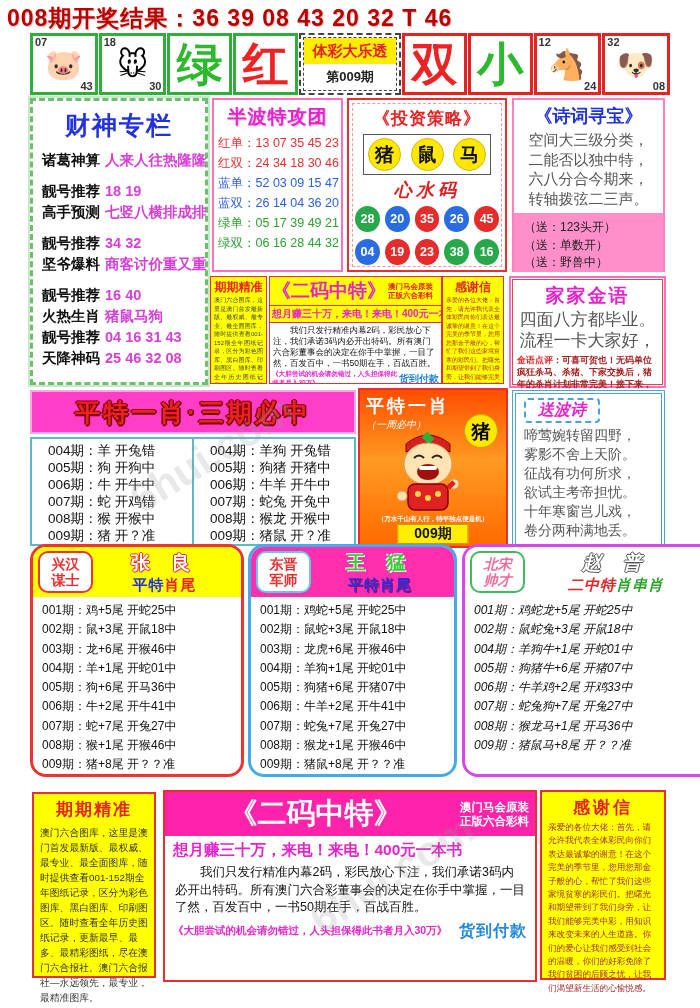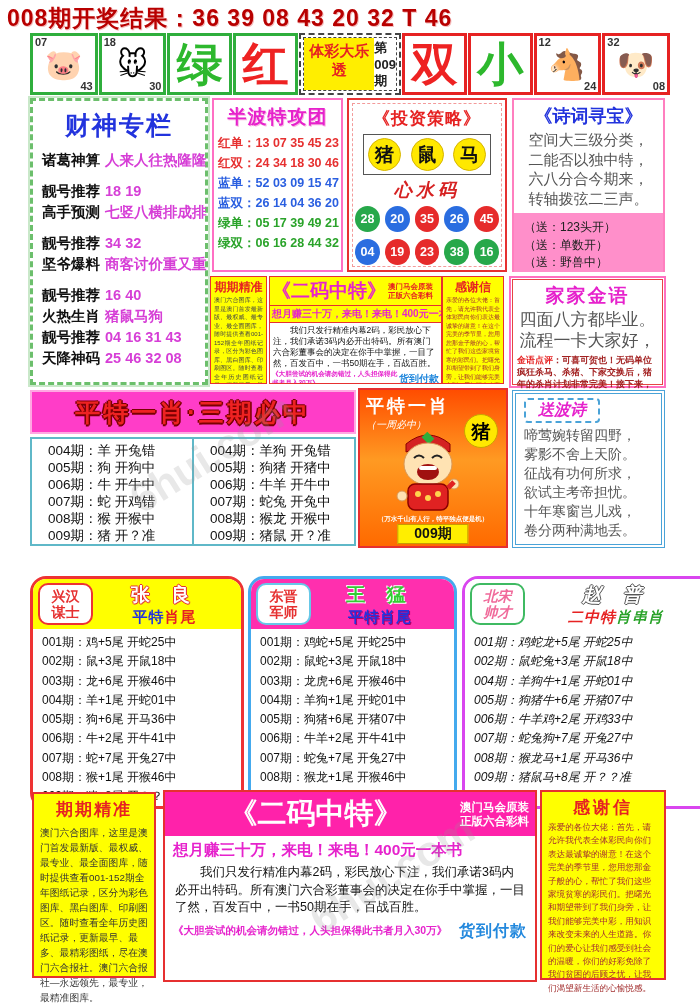--- a/index.html
+++ b/index.html
@@ -21,36 +21,36 @@
   .b-red { border:3px solid #e62222; }
   .cz { width:69px; }
   .cc { width:66px; display:flex; align-items:center; justify-content:center; }
   .num-tl { position:absolute; left:2px; top:0; font-size:11px; font-weight:bold; color:#333; }
   .num-br { position:absolute; right:2px; bottom:0; font-size:11px; font-weight:bold; color:#333; }
   .glyph { position:absolute; left:0; right:0; top:10px; text-align:center; font-size:30px; line-height:38px; }
   .bigchar { font-size:46px; font-weight:bold; line-height:1; }
   .t-green { color:#2db82d; }
   .t-red { color:#ee2222; }
   .ccen { width:104px; border:2px dashed #444; padding:2px; }
-  .ccen-in { border:1px dashed #444; height:100%; display:flex; }
+  .ccen-in { border:1px dashed #444; height:100%; display:flex; flex-direction:column; }
   .ccen-top { background:#ffee00; color:#e62222; font-weight:bold; font-size:15px; text-align:center; padding:4px 0 3px; }
   .ccen-bot { flex:1; display:flex; align-items:center; justify-content:center; font-size:13px; color:#222; font-weight:bold; }
 
   
   .caishen { position:absolute; left:30px; top:98px; width:178px; height:287px; border:3px dashed #6cbf6c; outline:2px solid #c9e8c9; background:#fff; padding:8px 9px 0; }
   .cs-title { text-align:center; color:#2233dd; font-size:25px; font-weight:bold; letter-spacing:2px; margin-bottom:8px; }
   .cs-line { font-size:14.5px; line-height:21px; white-space:nowrap; }
   .cs-line:nth-child(3), .cs-line:nth-child(5), .cs-line:nth-child(7) { margin-top:10px; }
   .cs-label { color:#111; font-weight:bold; margin-right:5px; }
   .cs-value { color:#d63ed6; font-weight:bold; }
 
   
   .banbo { position:absolute; left:212px; top:98px; width:131px; height:174px; border:2px solid #ff6fc4; background:#fff; padding:4px 3px 0; }
   .bb-title { text-align:center; color:#e622cc; font-size:19px; font-weight:bold; letter-spacing:1px; text-shadow:1px 1px 0 #f9b8e3; margin-bottom:3px; white-space:nowrap; }
-  .bb-row { font-size:12.5px; font-weight:bold; line-height:20px; white-space:nowrap; padding-left:1px; }
+  .bb-row { font-size:12.5px; font-weight:normal; line-height:20px; white-space:nowrap; padding-left:1px; }
   .bb-row[data-color="red"] { color:#e63030; }
   .bb-row[data-color="blue"] { color:#2a5fe0; }
   .bb-row[data-color="green"] { color:#2aa32a;text-align:right; }
 
   
   .touzi { position:absolute; left:347px; top:98px; width:160px; height:174px; border:2px solid #e63030; background:#fff; padding:3px; }
   .tz-in { border:1px dashed #f39a9a; height:100%; text-align:center; padding:3px 2px 0; }
   .tz-title { color:#e62222; font-size:17px; font-weight:bold; letter-spacing:1px; }
   .tz-zbox { border:1px solid #555; margin:4px 8px 3px; padding:3px 4px; display:flex; justify-content:space-between; }
   .tz-zc { width:33px; height:33px; border-radius:50%; background:#ffe800; border:1px solid #d6b400; color:#111; font-size:19px; font-weight:bold; line-height:31px; }
@@ -109,21 +109,21 @@
   .po-art { position:absolute; left:18px; top:36px; width:100px; height:90px; }
   .po-caption { position:absolute; left:0; right:0; bottom:22px; text-align:center; font-size:6.5px; color:#fff; font-weight:bold; }
   .po-issue { position:absolute; left:50%; transform:translateX(-50%); bottom:2px; background:#ffee00; border:1px solid #c99a00; color:#111; font-size:14px; font-weight:bold; padding:0 16px; white-space:nowrap; }
 
   
   .songbo { position:absolute; left:512px; top:390px; width:153px; height:158px; border:4px double #4aa3d8; background:#fff; padding:3px 6px 0; }
   .sb-titlebox { display:inline-block; border:2px dashed #4aa3d8; border-radius:4px; padding:0 12px; color:#e622cc; font-weight:bold; font-size:16px; font-style:italic; margin:1px 0 3px 2px; }
   .sb-poem { color:#555; font-size:14px; line-height:19px; padding-left:2px; }
 
   
-  .ltable { position:absolute; top:576px; height:233px; background:#fff; border-radius:16px; overflow:hidden; }
+  .ltable { position:absolute; top:544px; height:233px; background:#fff; border-radius:16px; overflow:hidden; }
   .t1 { left:30px; width:214px; border:3px solid #ee3333; }
   .t2 { left:248px; width:209px; border:3px solid #44aaee; }
   .t3 { left:462px; width:253px; border:3px solid #d946ef;font-style:italic; }
   .lt-head { height:50px; display:flex; align-items:center; padding:3px 5px; }
   .t1 .lt-head { background:#ffff00; }
   .t2 .lt-head { background:#ff2fae; }
   .t3 .lt-head { background:#fff; }
   .lt-badge { width:55px; background:#fff; border-radius:10px; font-weight:bold; font-size:14px; line-height:16px; text-align:center; padding:3px 0; }
   .t1 .lt-badge { border:2px solid #ee3333; color:#e63030; }
   .t2 .lt-badge { border:2px solid #66c8e8; color:#e63030; }

